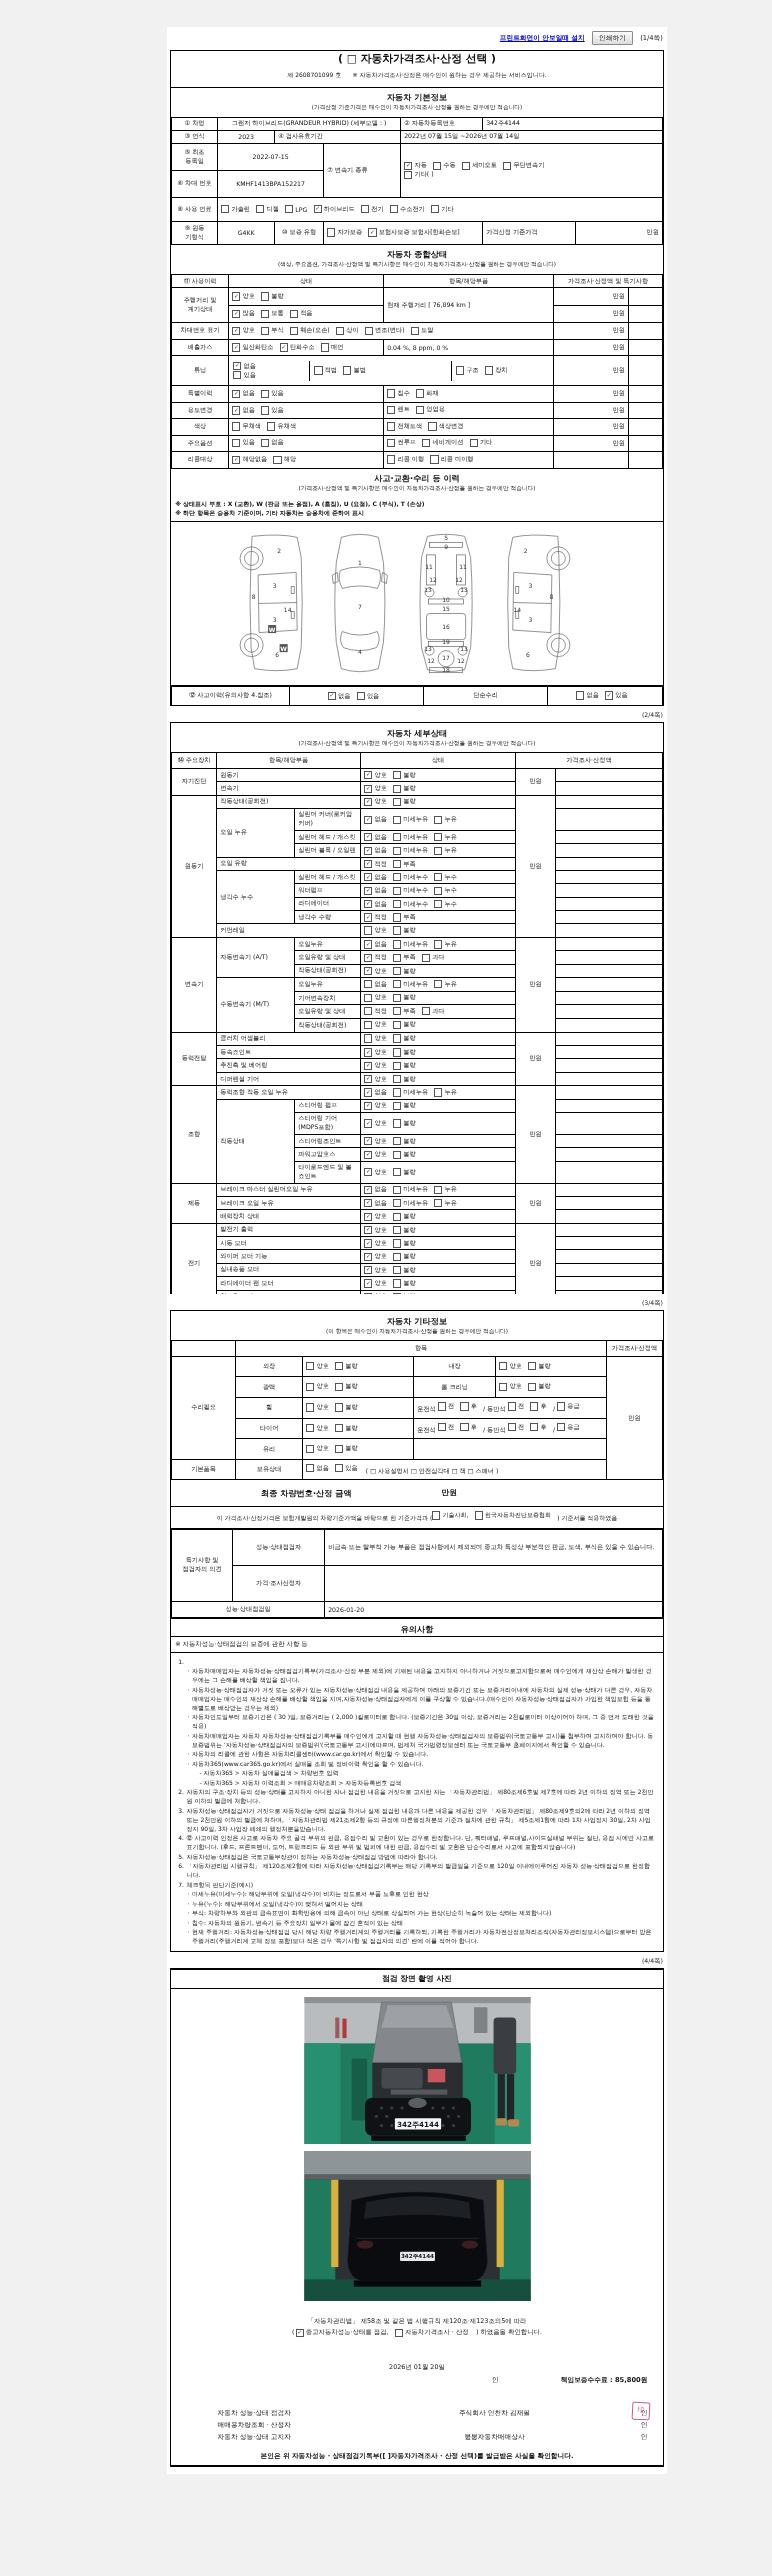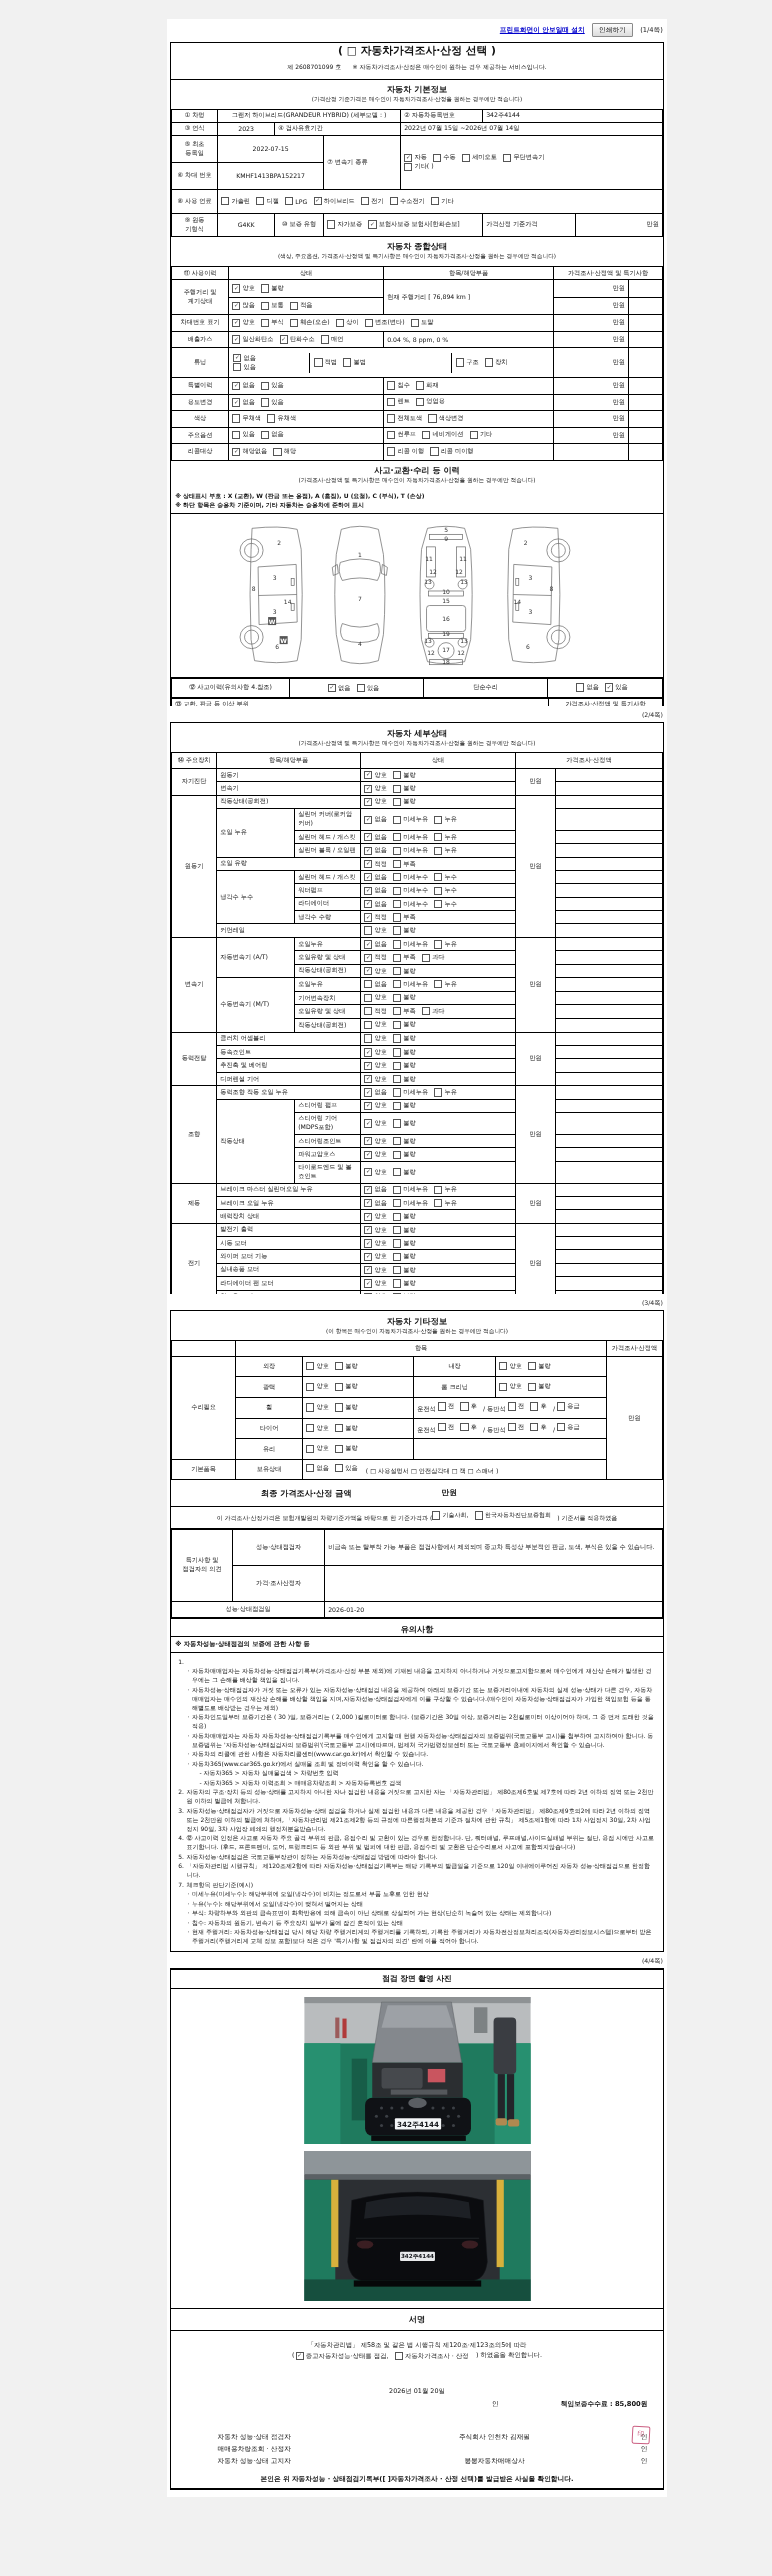--- a/index.html
+++ b/index.html
@@ -28,21 +28,21 @@
   .toolbar{display:flex;justify-content:flex-end;align-items:center;gap:7.2px;padding:4.1px 1px 5.2px;}
   .toolbar a{color:#0000cc;text-decoration:underline;font-size:6.7px;font-weight:bold;}
   .btn{border:0.5px solid #8a8a8a;background:linear-gradient(#fdfdfd,#dcdcdc);font-size:6.7px;padding:1.5px 6.2px;border-radius:1px;}
   .pagecount{font-size:6.7px;}
   .notes{font-size:6px;font-weight:bold;padding:2.6px 4.1px;border-bottom:1px solid #000;}
   .diagram-wrap{padding:3.1px 0;border-bottom:1px solid #000;text-align:center;}
   svg text{font-family:"DejaVu Sans","Liberation Sans",sans-serif;}
   .nline{display:flex;font-size:6px;line-height:1.5;margin:0.5px 0;}
   .nb{flex:0 0 auto;margin-right:2.6px;}
   .notice-body{padding:3.1px 7.2px 5.2px;}
-  .nsec{font-size:6.4px;font-weight:bold;padding:3.1px 4.1px;border-top:1px solid #000;border-bottom:1px solid #000;}
+  .nsec{font-size:6.4px;font-weight:normal;padding:3.1px 4.1px;border-top:1px solid #000;border-bottom:1px solid #000;}
   .big-row{display:flex;align-items:center;border-bottom:1px solid #000;padding:7.2px 0;}
   .final-note{font-size:6px;text-align:center;padding:4.1px 10.3px 5.2px;border-bottom:1px solid #000;}
   .aboutbox{margin:17.5px 13.4px 9.3px;border:1.5px solid #000;padding:23px 15.5px 13.4px;position:relative;}
   .abouttitle{position:absolute;top:-16.5px;left:50%;transform:translateX(-50%);
       border:1.5px solid #000;background:#fff;padding:9.3px 17.5px 4.1px;font-size:8.8px;font-weight:bold;
       border-bottom:none;}
   .abouttitle2{border-bottom:1.5px solid #000 !important;padding-bottom:6.2px !important;}
   .photo-sec-title{text-align:center;font-weight:bold;font-size:7.7px;padding:4.1px 0;border-top:1.5px solid #000;border-bottom:1px solid #000;}
   .photos{display:flex;flex-direction:column;align-items:center;gap:7.2px;padding:7.2px 0;}
   .signline{text-align:center;font-size:6.4px;line-height:1.7;}
@@ -56,21 +56,21 @@
       color:#c2426b;border-radius:2.1px;font-size:6.7px;display:flex;align-items:center;justify-content:center;
       transform:rotate(3deg);opacity:.85;}
   .confirm{font-size:6.7px;font-weight:bold;text-align:center;padding-top:6.2px;}
   .feeline{display:flex;justify-content:flex-end;gap:62px;font-size:6.7px;margin-top:3.1px;}
   .inner-split{display:flex;align-items:stretch;}
   .inner-split>div{padding:1px 4.1px;display:flex;align-items:center;}
 </style>
 </head>
 <body>
 
-<div class="page" style="top:19px;">
+<div class="page" style="top:27px;">
   <div class="toolbar">
     <a href="#">프린트화면이 안보일때 설치</a>
     <button class="btn">인쇄하기</button>
     <span class="pagecount">(1/4쪽)</span>
   </div>
   <div class="docbox">
     <div class="title2">(  □ 자동차가격조사·산정 선택  )</div>
     <div class="docmeta">
       <b>제 2608701099 호</b>
       <span>※ 자동차가격조사·산정은 매수인이 원하는 경우 제공하는 서비스입니다.</span>
@@ -1594,21 +1594,21 @@
                 <span class="ck">
                   <span class="bx"></span>
                   <span class="lb">있음</span>
                 </span>
               </span> <span>( □ 사용설명서 □ 안전삼각대 □ 잭 □ 스패너 )</span></td>
       </tr>
     </tbody>
       </table>
 
     <div class="big-row">
-      <div style="flex:0 0 55%;text-align:center;font-size:8.2px;font-weight:bold;">최종 가격조사·산정 금액</div>
+      <div style="flex:0 0 55%;text-align:center;font-size:8.2px;font-weight:bold;">최종 차량번호·산정 금액</div>
       <div style="font-size:7.7px;font-weight:bold;">만원</div>
     </div>
     <div class="final-note">
       <span>이 가격조사·산정가격은 보험개발원의 차량기준가액을 바탕으로 한 기준가격과 (</span><span class="cks">
           <span class="ck">
             <span class="bx"></span>
             <span class="lb">기술사회,</span>
           </span>
           <span class="ck">
             <span class="bx"></span>
@@ -1815,21 +1815,20 @@
         <path d="M120,100 Q220,76 320,100 L324,132 Q220,116 116,132 Z" fill="#1d2025"></path>
         <line x1="100" y1="170" x2="340" y2="170" stroke="#222529" stroke-width="2"></line>
         <ellipse cx="118" cy="182" rx="16" ry="8" fill="#3a1e22"></ellipse>
         <ellipse cx="322" cy="182" rx="16" ry="8" fill="#3a1e22"></ellipse>
         <rect x="186" y="196" width="68" height="18" fill="#e8eaec" rx="2"></rect>
         <text x="220" y="209" text-anchor="middle" font-size="11" font-weight="bold" fill="#16181c">342주4144</text>
         <rect x="96" y="252" width="248" height="12" fill="#060708"></rect>
       </svg>
     </div>
 
-    <div class="sign-title" style="border-top:1.5px solid #000;">서명</div>
     <div class="sign-body">
       <div class="signline">「자동차관리법」 제58조 및 같은 법 시행규칙 제120조·제123조의5에 따라</div>
       <div class="signline">
         <span>(</span><span class="cks" style="margin:0 1px;">
             <span class="ck">
               <span class="bx">✓</span>
               <span class="lb">중고자동차성능·상태를 점검,</span>
             </span>
             <span class="ck">
               <span class="bx"></span>

